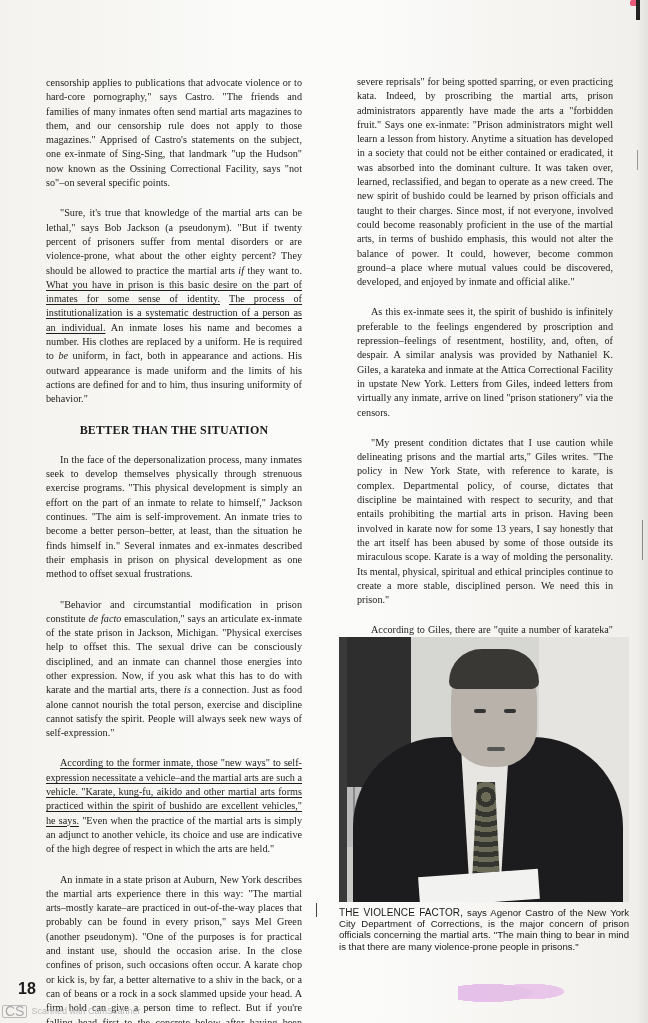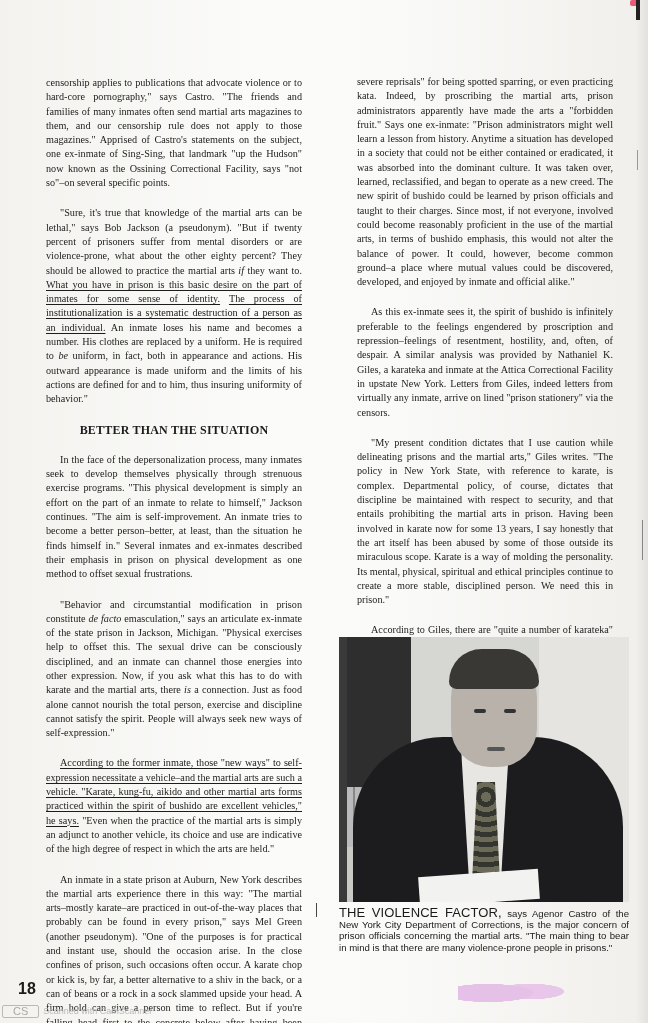--- a/index.html
+++ b/index.html
@@ -71,37 +71,37 @@
   .photo .mouth { position: absolute; left: 148px; top: 110px; width: 18px; height: 4px; background: #555; border-radius: 2px; }
   .photo .paper {
     position: absolute; left: 80px; top: 236px; width: 120px; height: 30px; background: #f2f2f0;
     transform: rotate(-4deg);
   }
   .caption {
     position: absolute; left: 339px; top: 907px; width: 290px;
     font-family: "Liberation Sans", sans-serif; font-size: 9.6px; line-height: 11.2px; text-align: justify;
     color: #1a1a1a;
   }
-  .caption .lead { font-size: 13px; letter-spacing: 0.1px; }
+  .caption .lead { font-size: 10px; letter-spacing: 0.1px; }
   .page-number {
     position: absolute; left: 18px; top: 980px; font-family: "Liberation Sans", sans-serif; font-weight: bold; font-size: 16px;
   }
   .pink-blob {
     position: absolute; left: 458px; top: 975px; width: 120px; height: 30px;
     background: radial-gradient(ellipse at 25% 60%, #e3b7e6 0 35%, transparent 36%),
                 radial-gradient(ellipse at 60% 55%, #e7bfe9 0 33%, transparent 34%);
     opacity: 0.85;
   }
   .gutter-line { position: absolute; width: 1px; background: #444; }
   .scanner {
     position: absolute; left: 2px; top: 1003px; height: 16px; display: flex; align-items: center; gap: 4px;
     font-family: "Liberation Sans", sans-serif; font-size: 9px; color: #b9b9b9;
   }
   .scanner .cs {
-    border: 1px solid #b9b9b9; border-radius: 2px; padding: 0 10px; font-size: 11px; font-weight: normal; color: #a9a9a9; line-height: 11px;
+    border: 1px solid #b9b9b9; border-radius: 2px; padding: 0 2px; font-size: 14px; font-weight: normal; color: #a9a9a9; line-height: 11px;
   }
   .right-edge-shadow {
     position: absolute; left: 636px; top: 0; width: 12px; height: 1023px;
     background: linear-gradient(90deg, rgba(0,0,0,0) 0%, rgba(0,0,0,0.06) 100%);
   }
 </style>
 </head>
 <body>
 
 <div class="page">

